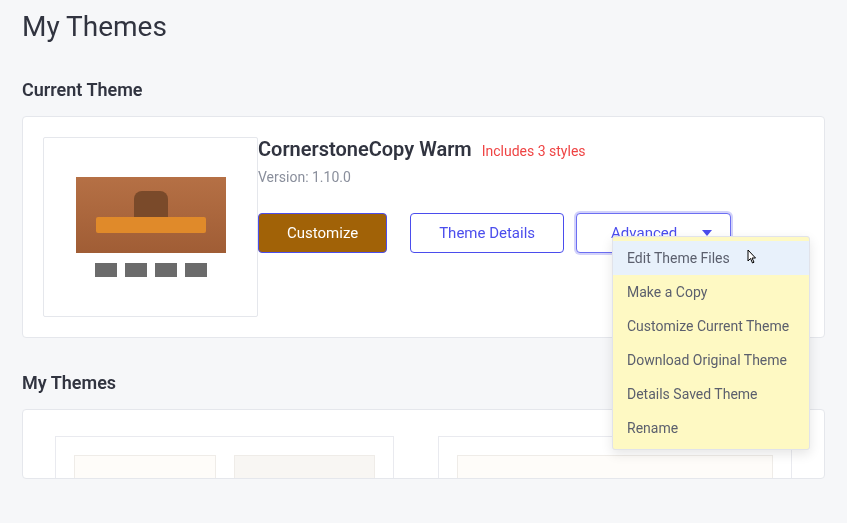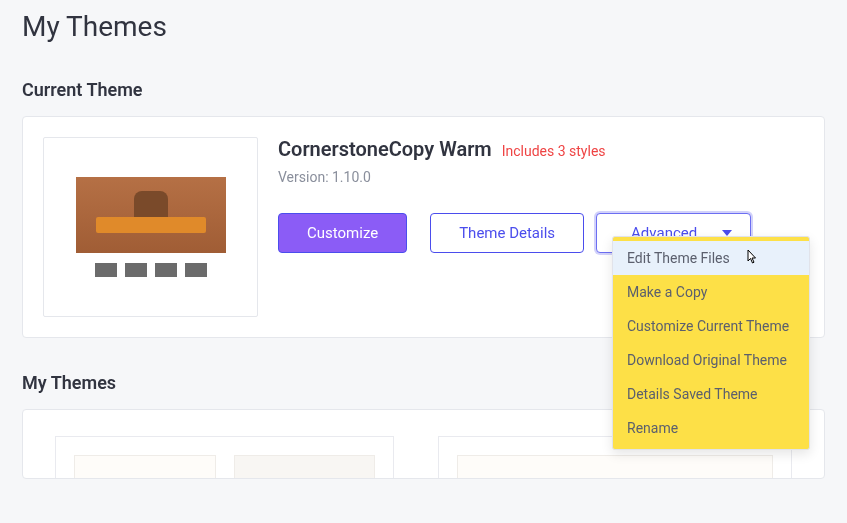--- a/index.html
+++ b/index.html
@@ -24,21 +24,20 @@
       font-weight: 600;
       color: #313440;
       margin-bottom: 16px;
     }
     .card {
       background: #fff;
       border: 1px solid #e5e7ec;
       border-radius: 4px;
       padding: 20px;
       display: flex;
-      gap: 20px;
       position: relative;
     }
     .thumb {
       width: 215px;
       height: 180px;
       border: 1px solid #e5e7ec;
       border-radius: 2px;
       display: flex;
       flex-direction: column;
       align-items: center;
@@ -90,21 +89,21 @@
       border-radius:4px;
       font-size:15px;
       cursor:pointer;
       display:flex;
       align-items:center;
       justify-content:center;
       border: 1px solid transparent;
       white-space: nowrap;
     }
     .btn-primary {
-      background:#8b5cf6;
+      background:#a16207;
       color:#fff;
       border-color:#4b4ded;
     }
     .btn-secondary {
       background:#fff;
       color:#4b4ded;
       border-color:#4b4ded;
       margin-left:11px;
     }
     .btn-advanced {
@@ -121,21 +120,21 @@
       width:0; height:0;
       border-left:5px solid transparent;
       border-right:5px solid transparent;
       border-top:6px solid #4b4ded;
     }
     .dropdown {
       position:absolute;
       top:119px;
       right:14px;
       width:198px;
-      background:#fde047;
+      background:#fef9c3;
       border:1px solid #e1e3ea;
       border-radius:3px;
       box-shadow: 0 4px 12px rgba(0,0,0,0.10);
       padding:4px 0;
       z-index:20;
     }
     .drop-item {
       font-size:14px;
       color:#5b5f6d;
       padding:9px 14px;

